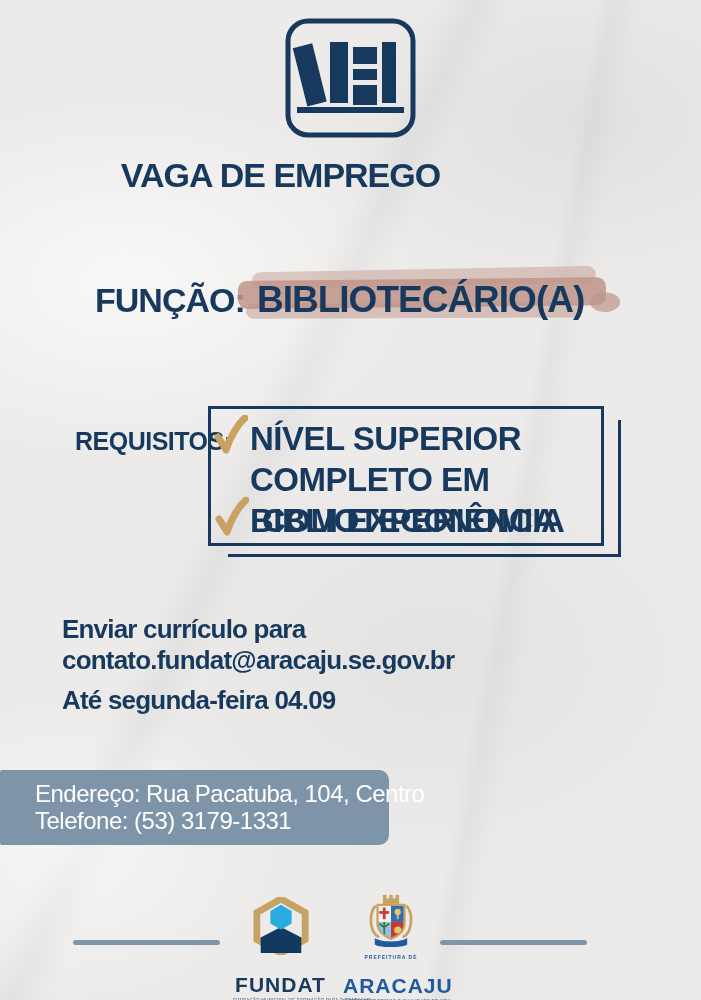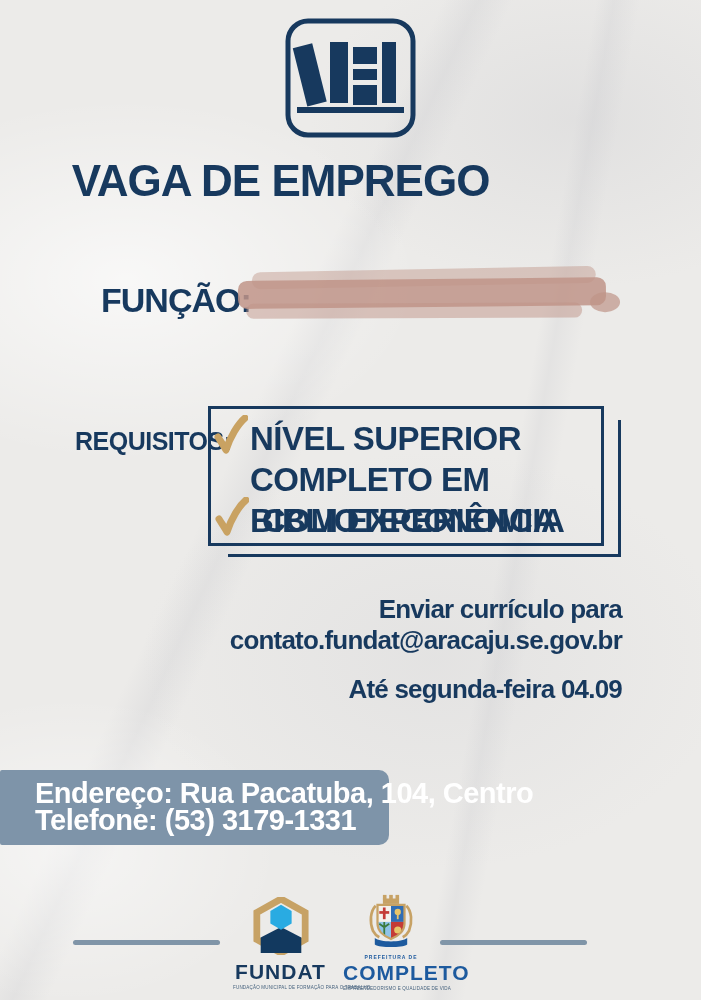--- a/index.html
+++ b/index.html
@@ -18,26 +18,26 @@
       #ecebe9;
   }
   .abs{position:absolute;}
 
   
   .books-box{left:285px;top:18px;width:131px;height:120px;}
 
   
   .title{
     left:0;top:156px;width:561px;
-    text-align:center;font-size:44px;font-weight:bold;
+    text-align:center;font-size:34px;font-weight:bold;
     letter-spacing:-1px;color:#17395e;
   }
 
   
-  .role-label{left:101px;top:281px;font-size:34px;font-weight:bold;letter-spacing:-1px;color:#17395e;}
+  .role-label{left:95px;top:281px;font-size:34px;font-weight:bold;letter-spacing:-1px;color:#17395e;}
   .hl-wrap{left:238px;top:266px;width:382px;height:60px;transform:rotate(-0.6deg);}
   .hl{position:absolute;background:#bf9488;border-radius:9px;}
   .hl.s1{left:14px;top:3px;width:344px;height:17px;opacity:.45;transform:rotate(-0.5deg);}
   .hl.s2{left:0;top:13px;width:368px;height:28px;opacity:.85;}
   .hl.s3{left:8px;top:37px;width:336px;height:15px;opacity:.5;transform:rotate(0.4deg);}
   .hl.dab{left:352px;top:28px;width:30px;height:20px;opacity:.7;border-radius:50%;}
   .role-value{left:257px;top:279px;font-size:37px;font-weight:bold;letter-spacing:-1px;color:#17395e;}
 
   
   .req-label{left:75px;top:427px;font-size:25px;font-weight:bold;letter-spacing:-0.5px;color:#17395e;}
@@ -45,36 +45,36 @@
   .req-shadow-r{left:618px;top:420px;width:3px;height:137px;background:#17395e;}
   .req-shadow-b{left:228px;top:554px;width:393px;height:3px;background:#17395e;}
   .check{width:34px;height:40px;}
   .check1{left:214px;top:415px;}
   .check2{left:215px;top:497px;}
   .req-item{font-size:33px;font-weight:bold;letter-spacing:-0.5px;color:#17395e;line-height:41px;}
   .req-item1{left:250px;top:418px;width:340px;}
   .req-item2{left:262px;top:500px;width:340px;}
 
   
-  .contact{right:79px;top:594px;width:560px;text-align:right;color:#17395e;}
+  .contact{right:79px;top:614px;width:560px;text-align:left;color:#17395e;}
   .contact .line1{font-size:26px;font-weight:bold;letter-spacing:-0.8px;}
-  .contact .line2{font-size:26px;font-weight:bold;letter-spacing:-0.8px;margin-top:18px;}
+  .contact .line2{font-size:26px;font-weight:bold;letter-spacing:-0.8px;margin-top:9px;}
 
   
   .band{left:0;top:770px;width:389px;height:75px;background:#7e94a9;border-radius:2px 10px 10px 2px;}
-  .band-text{left:35px;top:780px;color:#fff;font-size:29px;font-weight:bold;letter-spacing:-0.5px;line-height:27px;}
+  .band-text{left:35px;top:780px;color:#fff;font-size:24px;font-weight:normal;letter-spacing:-0.5px;line-height:27px;}
 
   
   .rule{height:5px;background:#8095a8;border-radius:3px;top:940px;}
   .rule-left{left:73px;width:147px;}
   .rule-right{left:440px;width:147px;}
   .logo-block{text-align:center;}
   .fundat-block{left:233px;top:897px;width:95px;}
   .aracaju-block{left:343px;top:893px;width:96px;}
-  .logo-name{font-size:21px;font-weight:bold;letter-spacing:1px;color:#17395e;margin-top:1px;}
+  .logo-name{font-size:21px;font-weight:bold;letter-spacing:1px;color:#17395e;margin-top:14px;}
   .aracaju-name{color:#1d5a9e;}
   .logo-pre{font-size:5px;font-weight:bold;letter-spacing:1px;color:#1d5a9e;margin-top:1px;}
   .logo-tagline{font-size:4.5px;color:#44607c;letter-spacing:0.2px;margin-top:1px;white-space:nowrap;}
 </style>
 </head>
 <body>
 
 <div class="poster">
 
   <div class="abs books-box">
@@ -94,20 +94,21 @@
 
   <div class="abs title">VAGA DE EMPREGO</div>
 
   <div class="abs role-label">FUNÇÃO:</div>
   <div class="abs hl-wrap">
     <div class="hl s1"></div>
     <div class="hl s2"></div>
     <div class="hl s3"></div>
     <div class="hl dab"></div>
   </div>
+  <div class="abs role-value">BIBLIOTECÁRIO(A)</div>
 
   <div class="abs req-label">REQUISITOS:</div>
   <div class="abs req-box"></div>
   <div class="abs req-shadow-r"></div>
   <div class="abs req-shadow-b"></div>
 
   <div class="abs check check1">
     <svg width="34" height="40" viewBox="0 0 34 40">
       <path d="M4 22 C7 27 10 31 12 35 C16 22 24 9 31 3" fill="none" stroke="#c9a262" stroke-width="7" stroke-linecap="round" stroke-linejoin="round"></path>
     </svg>
@@ -169,17 +170,17 @@
         <rect x="36.5" y="24" width="2" height="5" fill="#e8c56a"></rect>
         <rect x="21.5" y="38" width="2" height="9" fill="#3c7a3e"></rect>
         <path d="M22.5 38 L17 34 M22.5 38 L28 34 M22.5 38 L22.5 32" stroke="#3c7a3e" stroke-width="2" fill="none"></path>
         <circle cx="37.5" cy="41" r="4" fill="#e8c56a"></circle>
       </g>
       <path d="M15 13 H45 V34 C45 42 38 48 30 51 C22 48 15 42 15 34 Z" fill="none" stroke="#c7a265" stroke-width="2.5"></path>
 
       <path d="M12 50 C18 55 42 55 48 50 L48 57 C42 61 18 61 12 57 Z" fill="#1d5a9e"></path>
     </svg>
     <div class="logo-pre">PREFEITURA DE</div>
-    <div class="logo-name aracaju-name">COMPLETO</div>
+    <div class="logo-name aracaju-name">ARACAJU</div>
     <div class="logo-tagline">EMPREENDEDORISMO E QUALIDADE DE VIDA</div>
   </div>
 
 </div>
 
 </body></html>

